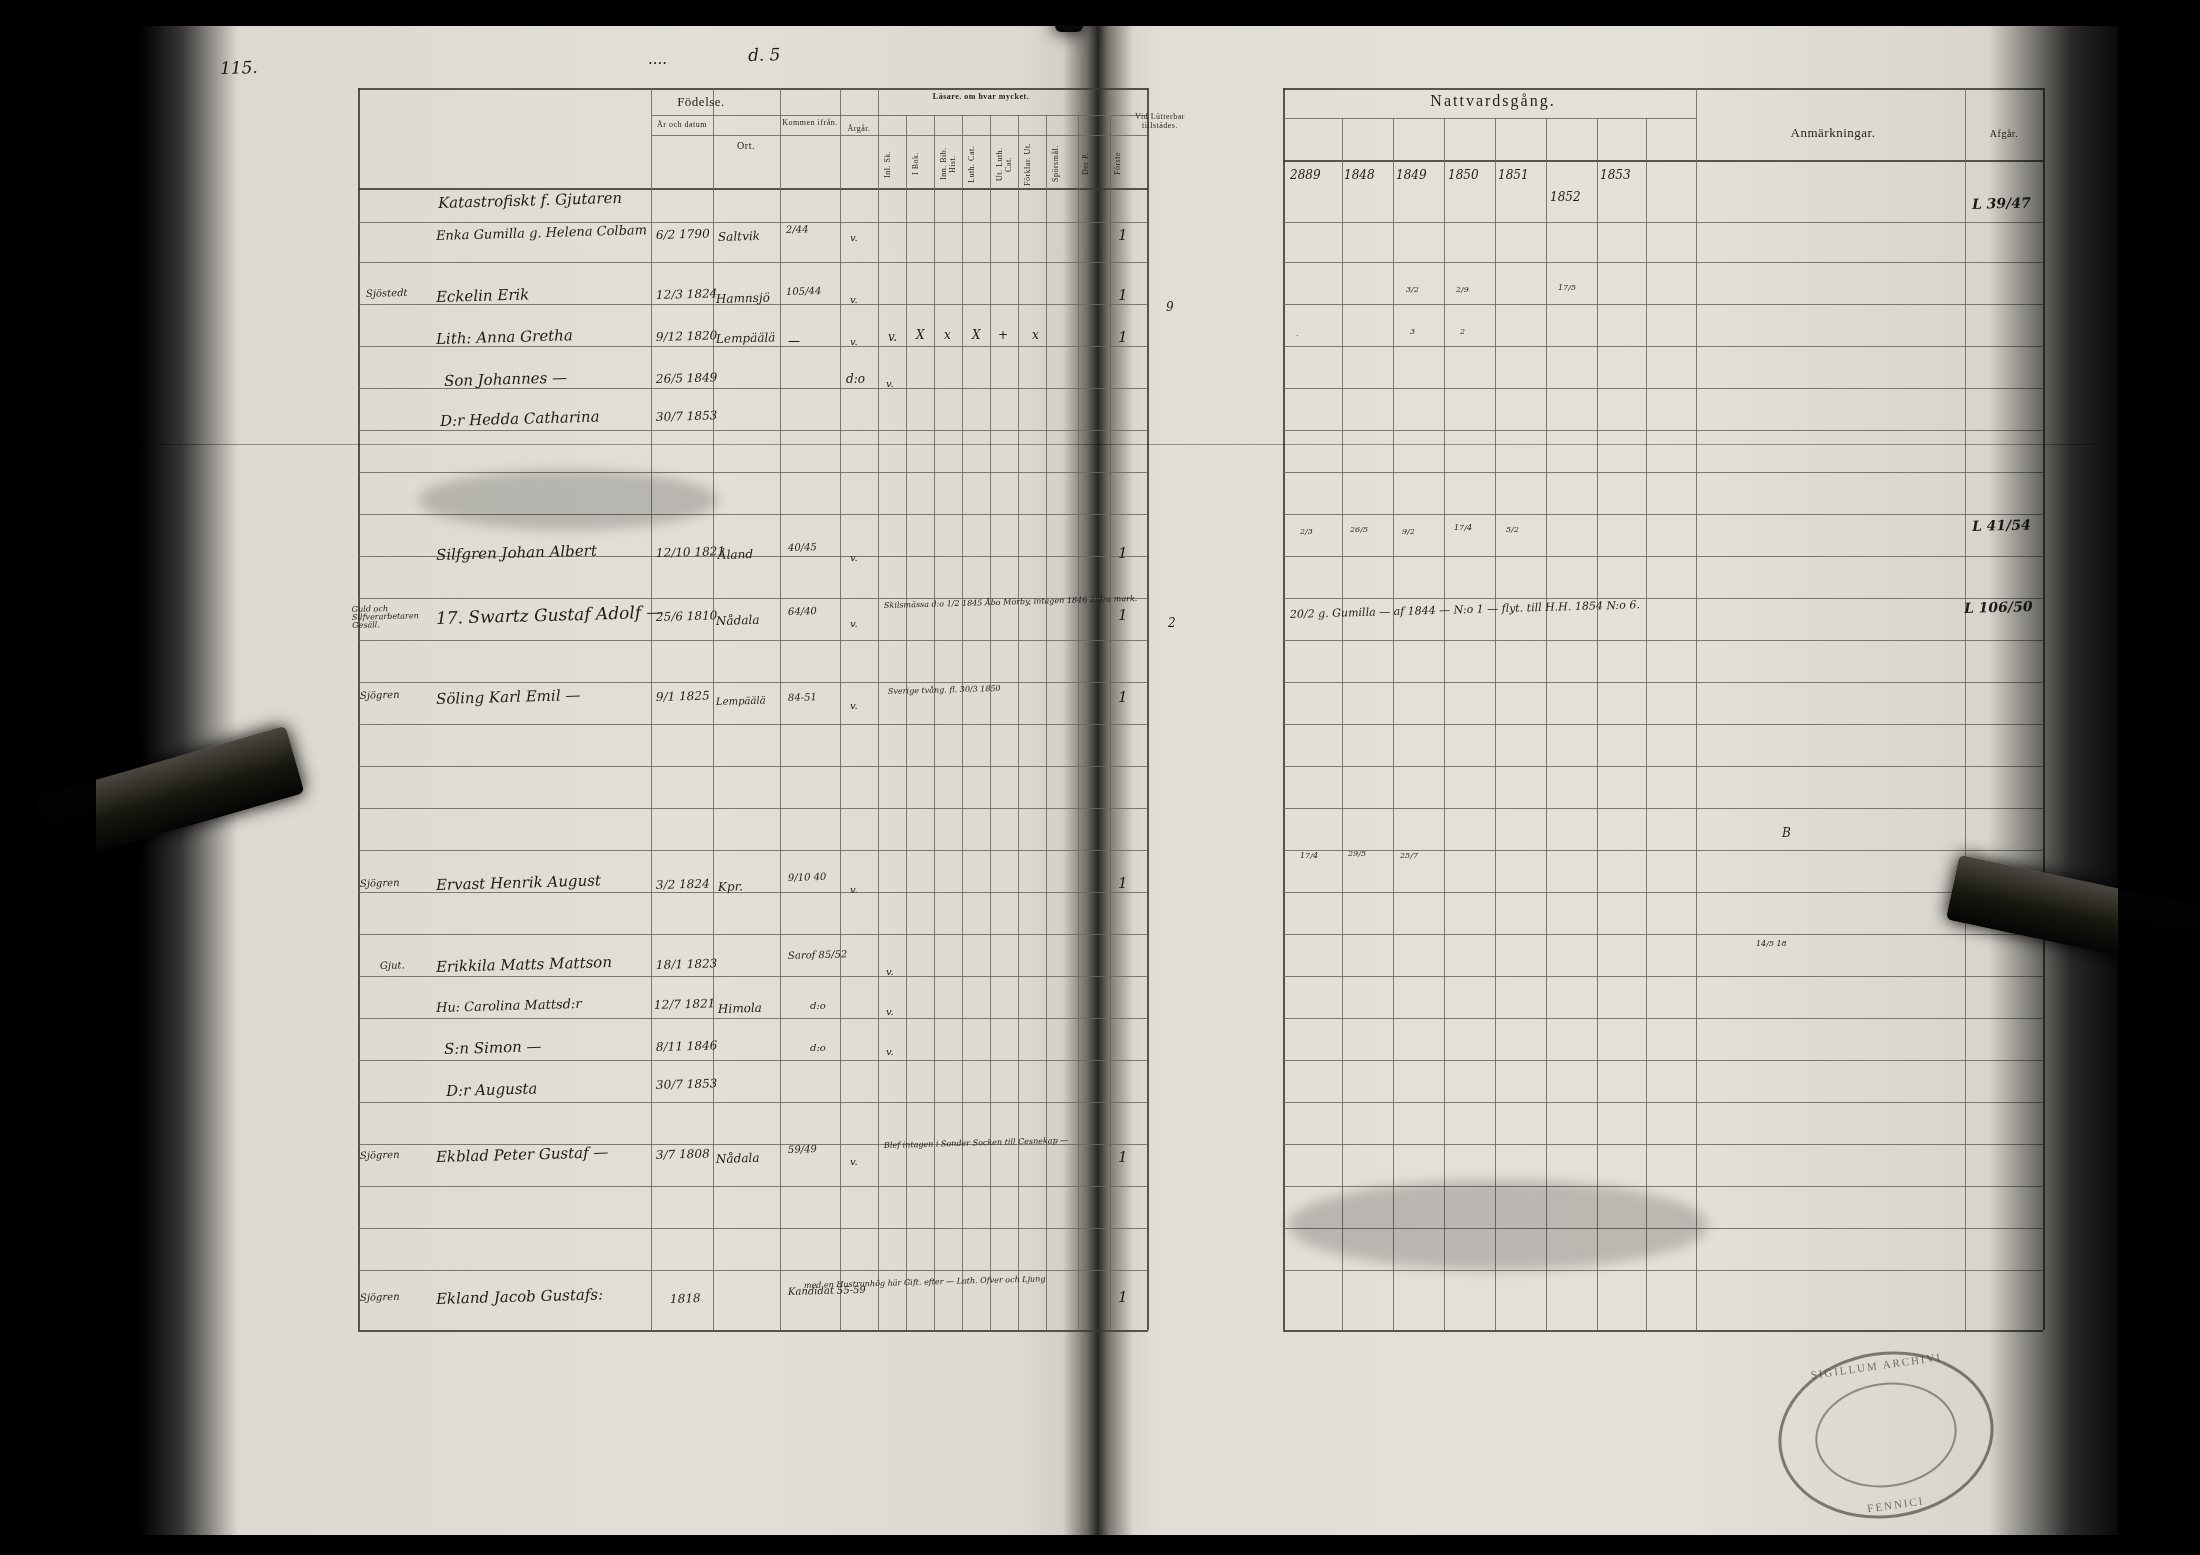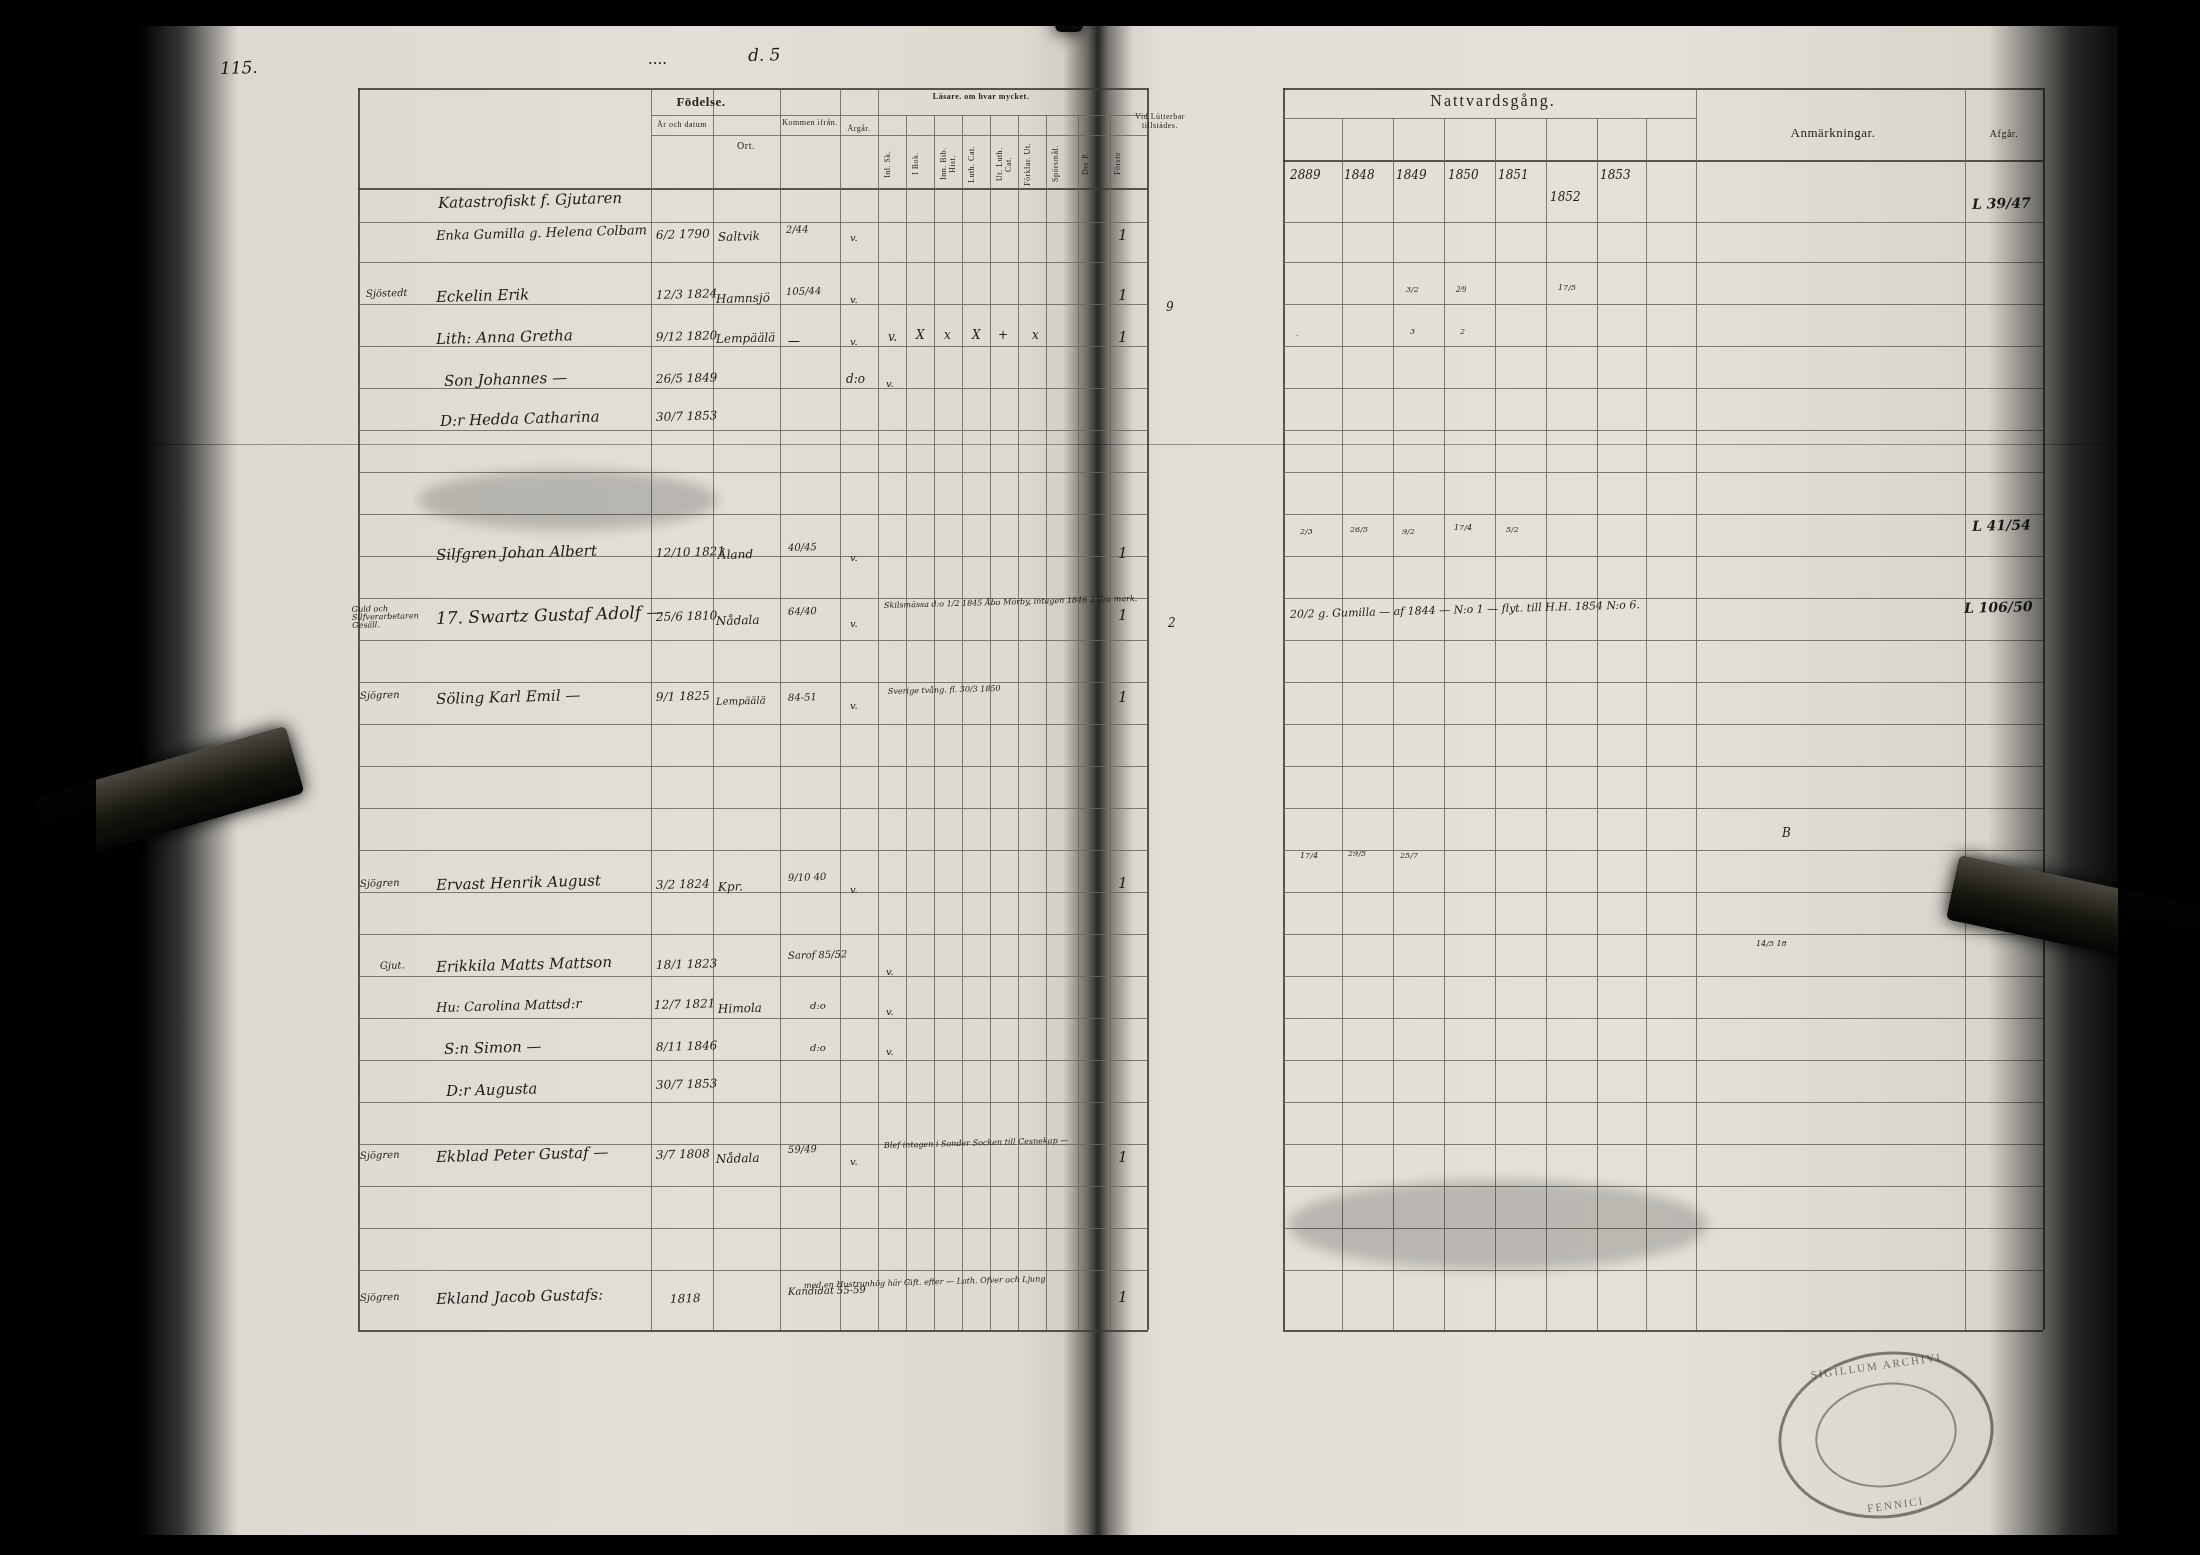--- a/index.html
+++ b/index.html
@@ -103,21 +103,21 @@
       <div class="vline" style="left:930px;top:115px;height:1215px;"></div>
       <div class="vline" style="left:958px;top:115px;height:1215px;"></div>
       <div class="vline" style="left:990px;top:115px;height:1215px;"></div>
       <div class="vline" style="left:1022px;top:115px;height:1215px;"></div>
 
       <div class="hline" style="left:563px;top:115px;width:230px;"></div>
       <div class="hline" style="left:790px;top:115px;width:269px;"></div>
       <div class="hline" style="left:563px;top:135px;width:496px;"></div>
     </div>
 
-    <div class="hdr" style="left:563px;top:94px;width:100px;font-weight:bold;">Födelse.</div>
+    <div class="hdr" style="left:563px;top:94px;width:100px;">Födelse.</div>
     <div class="hdr xs" style="left:566px;top:120px;width:56px;">År och datum</div>
     <div class="hdr sm" style="left:628px;top:140px;width:60px;">Ort.</div>
     <div class="hdr xs" style="left:694px;top:118px;width:56px;">Kommen ifrån.</div>
     <div class="hdr xs" style="left:753px;top:124px;width:36px;">Årgår.</div>
     <div class="hdr xs" style="left:793px;top:92px;width:200px;font-weight:bold;">Läsare. om hvar mycket.</div>
     <div class="hdr xs vert" style="left:795px;top:140px;height:48px;">Inl. Sk.</div>
     <div class="hdr xs vert" style="left:823px;top:140px;height:48px;">I Bok.</div>
     <div class="hdr xs vert" style="left:851px;top:140px;height:48px;">Inn. Bib. Hist.</div>
     <div class="hdr xs vert" style="left:879px;top:140px;height:48px;">Luth. Cat.</div>
     <div class="hdr xs vert" style="left:907px;top:140px;height:48px;">Ut. Luth. Cat.</div>
@@ -319,21 +319,21 @@
     <div class="hw" style="left:1030px;top:1148px;">1</div>
 
     <div class="hw xs slant" style="left:272px;top:1292px;">Sjögren</div>
     <div class="hw slant" style="left:348px;top:1290px;">Ekland Jacob Gustafs:</div>
     <div class="hw sm slant" style="left:582px;top:1292px;">1818</div>
     <div class="hw xs slant" style="left:700px;top:1286px;">Kandidat 55-59</div>
     <div class="hw tiny slant" style="left:716px;top:1282px;width:290px;white-space:normal;">med en Hustrunhög här Gift. efter — Lath. Ofver och Ljung</div>
     <div class="hw" style="left:1030px;top:1288px;">1</div>
 
     <div class="hw tiny" style="left:1318px;top:286px;">3/2</div>
-    <div class="hw tiny" style="left:1368px;top:286px;font-family:Liberation Serif, serif;">2/9</div>
+    <div class="hw tiny" style="left:1368px;top:286px;">2/9</div>
     <div class="hw tiny" style="left:1470px;top:284px;">17/5</div>
     <div class="hw tiny" style="left:1322px;top:328px;">3</div>
     <div class="hw tiny" style="left:1372px;top:328px;">2</div>
     <div class="hw tiny" style="left:1208px;top:330px;">.</div>
 
     <div class="hw tiny" style="left:1212px;top:528px;">2/3</div>
     <div class="hw tiny" style="left:1262px;top:526px;">26/5</div>
     <div class="hw tiny" style="left:1314px;top:528px;">9/2</div>
     <div class="hw tiny" style="left:1366px;top:524px;">17/4</div>
     <div class="hw tiny" style="left:1418px;top:526px;">5/2</div>

